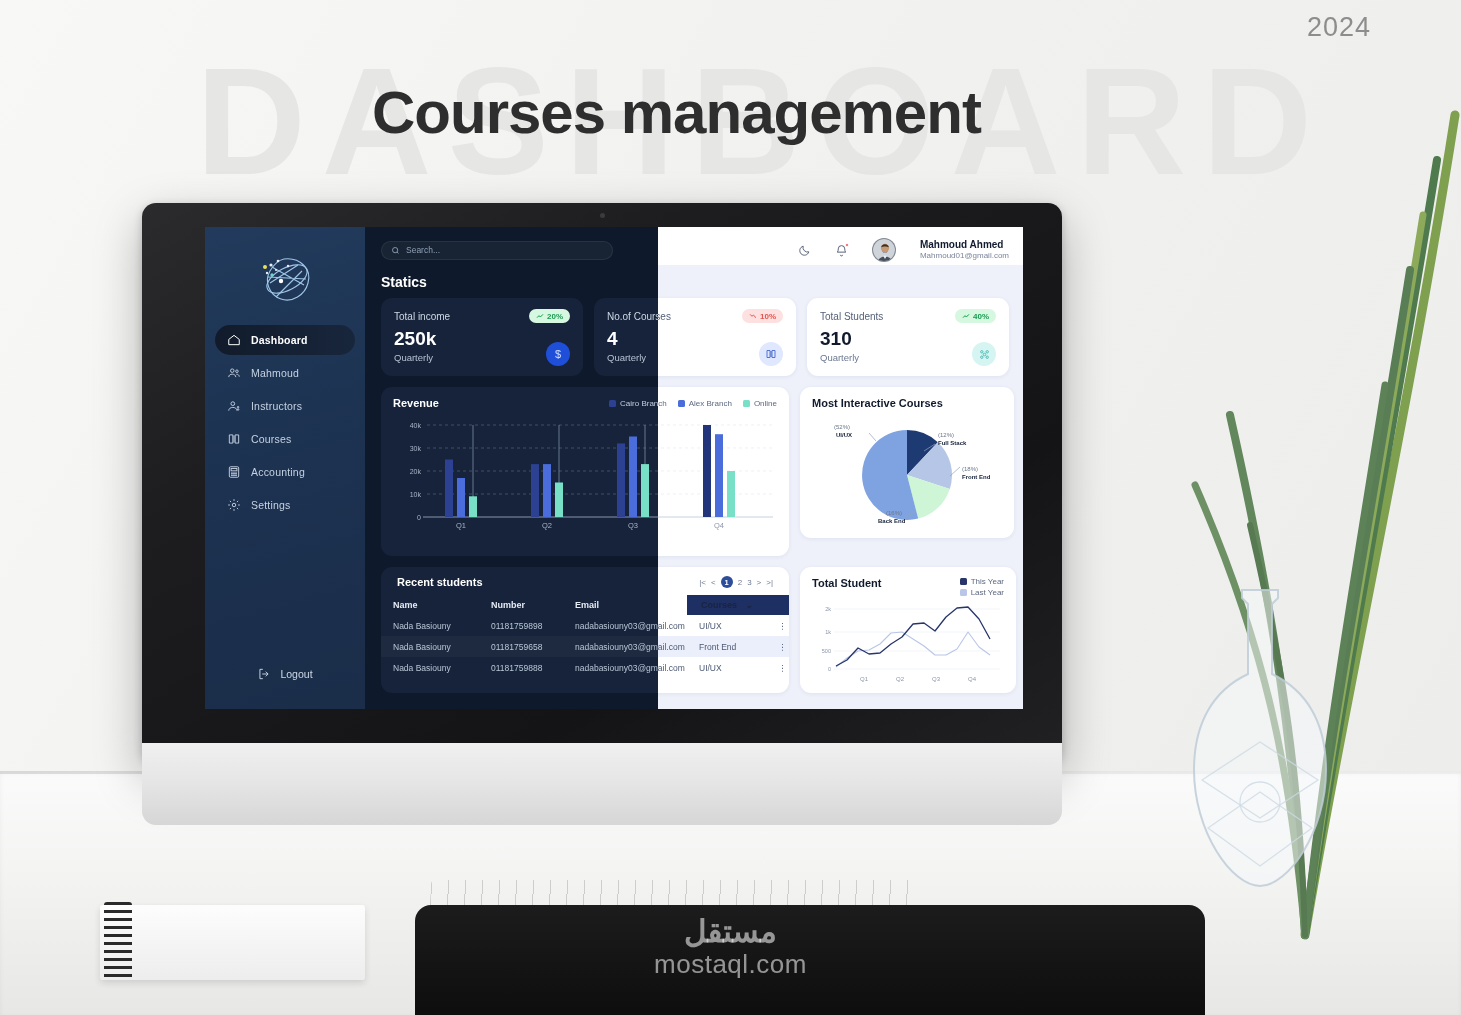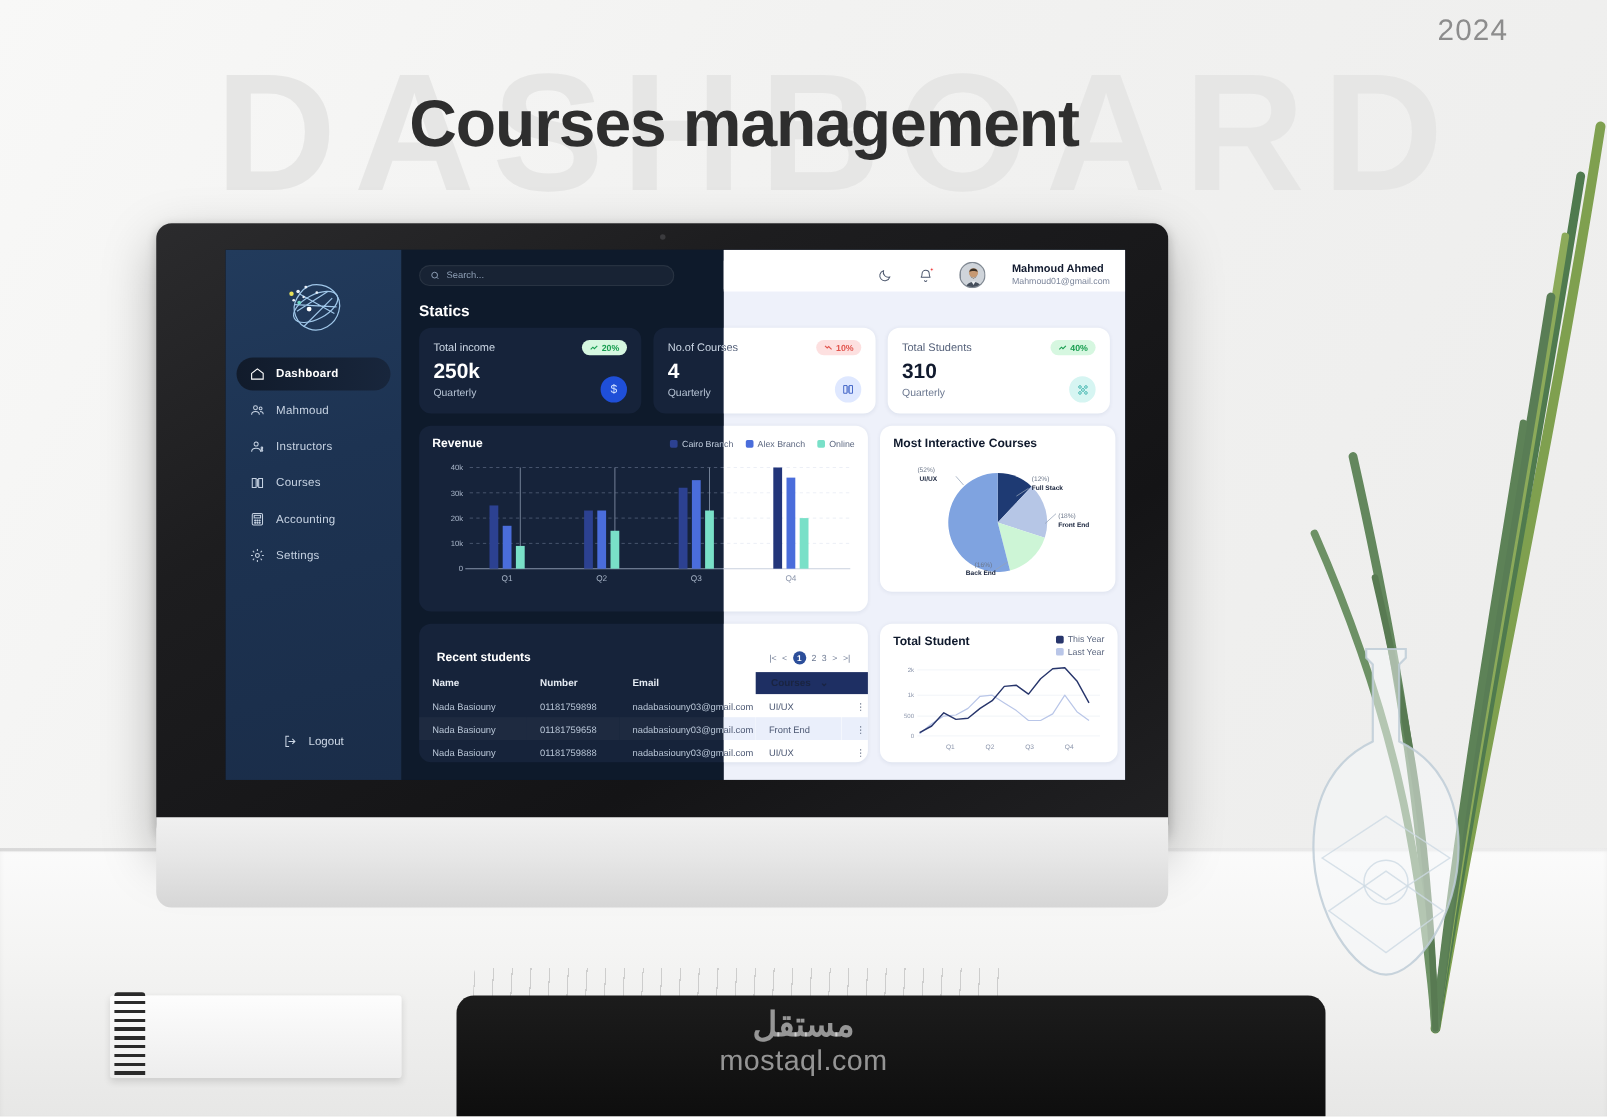--- a/index.html
+++ b/index.html
@@ -152,21 +152,21 @@
   .panel-revenue { flex:0 0 408px; height:169px; }
   .panel-pie { flex:1; height:151px; }
   .panel-table { flex:0 0 408px; height:126px; padding:9px 0 0 0;}
   .panel-line { flex:1; height:126px; }
 
   .legend { display:flex; gap:11px; align-items:center; }
   .legend-item { display:flex; align-items:center; gap:4px; font-size:8px; color:#c3cfdf; }
   .sw { width:7px;height:7px;border-radius:1.5px; }
 
   
-  .rs-head { display:flex; align-items:center; justify-content:space-between; padding:0 16px;margin-top:16px; }
+  .rs-head { display:flex; align-items:center; justify-content:space-between; padding:0 16px; }
   .pager { display:flex; align-items:center; gap:5px; font-size:8px; color:#8fa0b6; }
   .pager .pg { cursor:pointer; }
   .pager .pg.cur {
     width:12px;height:12px;border-radius:50%;background:#2c4e9a;color:#fff;
     display:flex;align-items:center;justify-content:center; font-size:7.5px; font-weight:bold;
   }
   table.rs { width:100%; border-collapse:collapse; margin-top:7px; table-layout:fixed; }
   table.rs th {
     text-align:left; font-size:9px; font-weight:bold; color:#e6ecf4;
     padding:5px 0 5px 12px;

